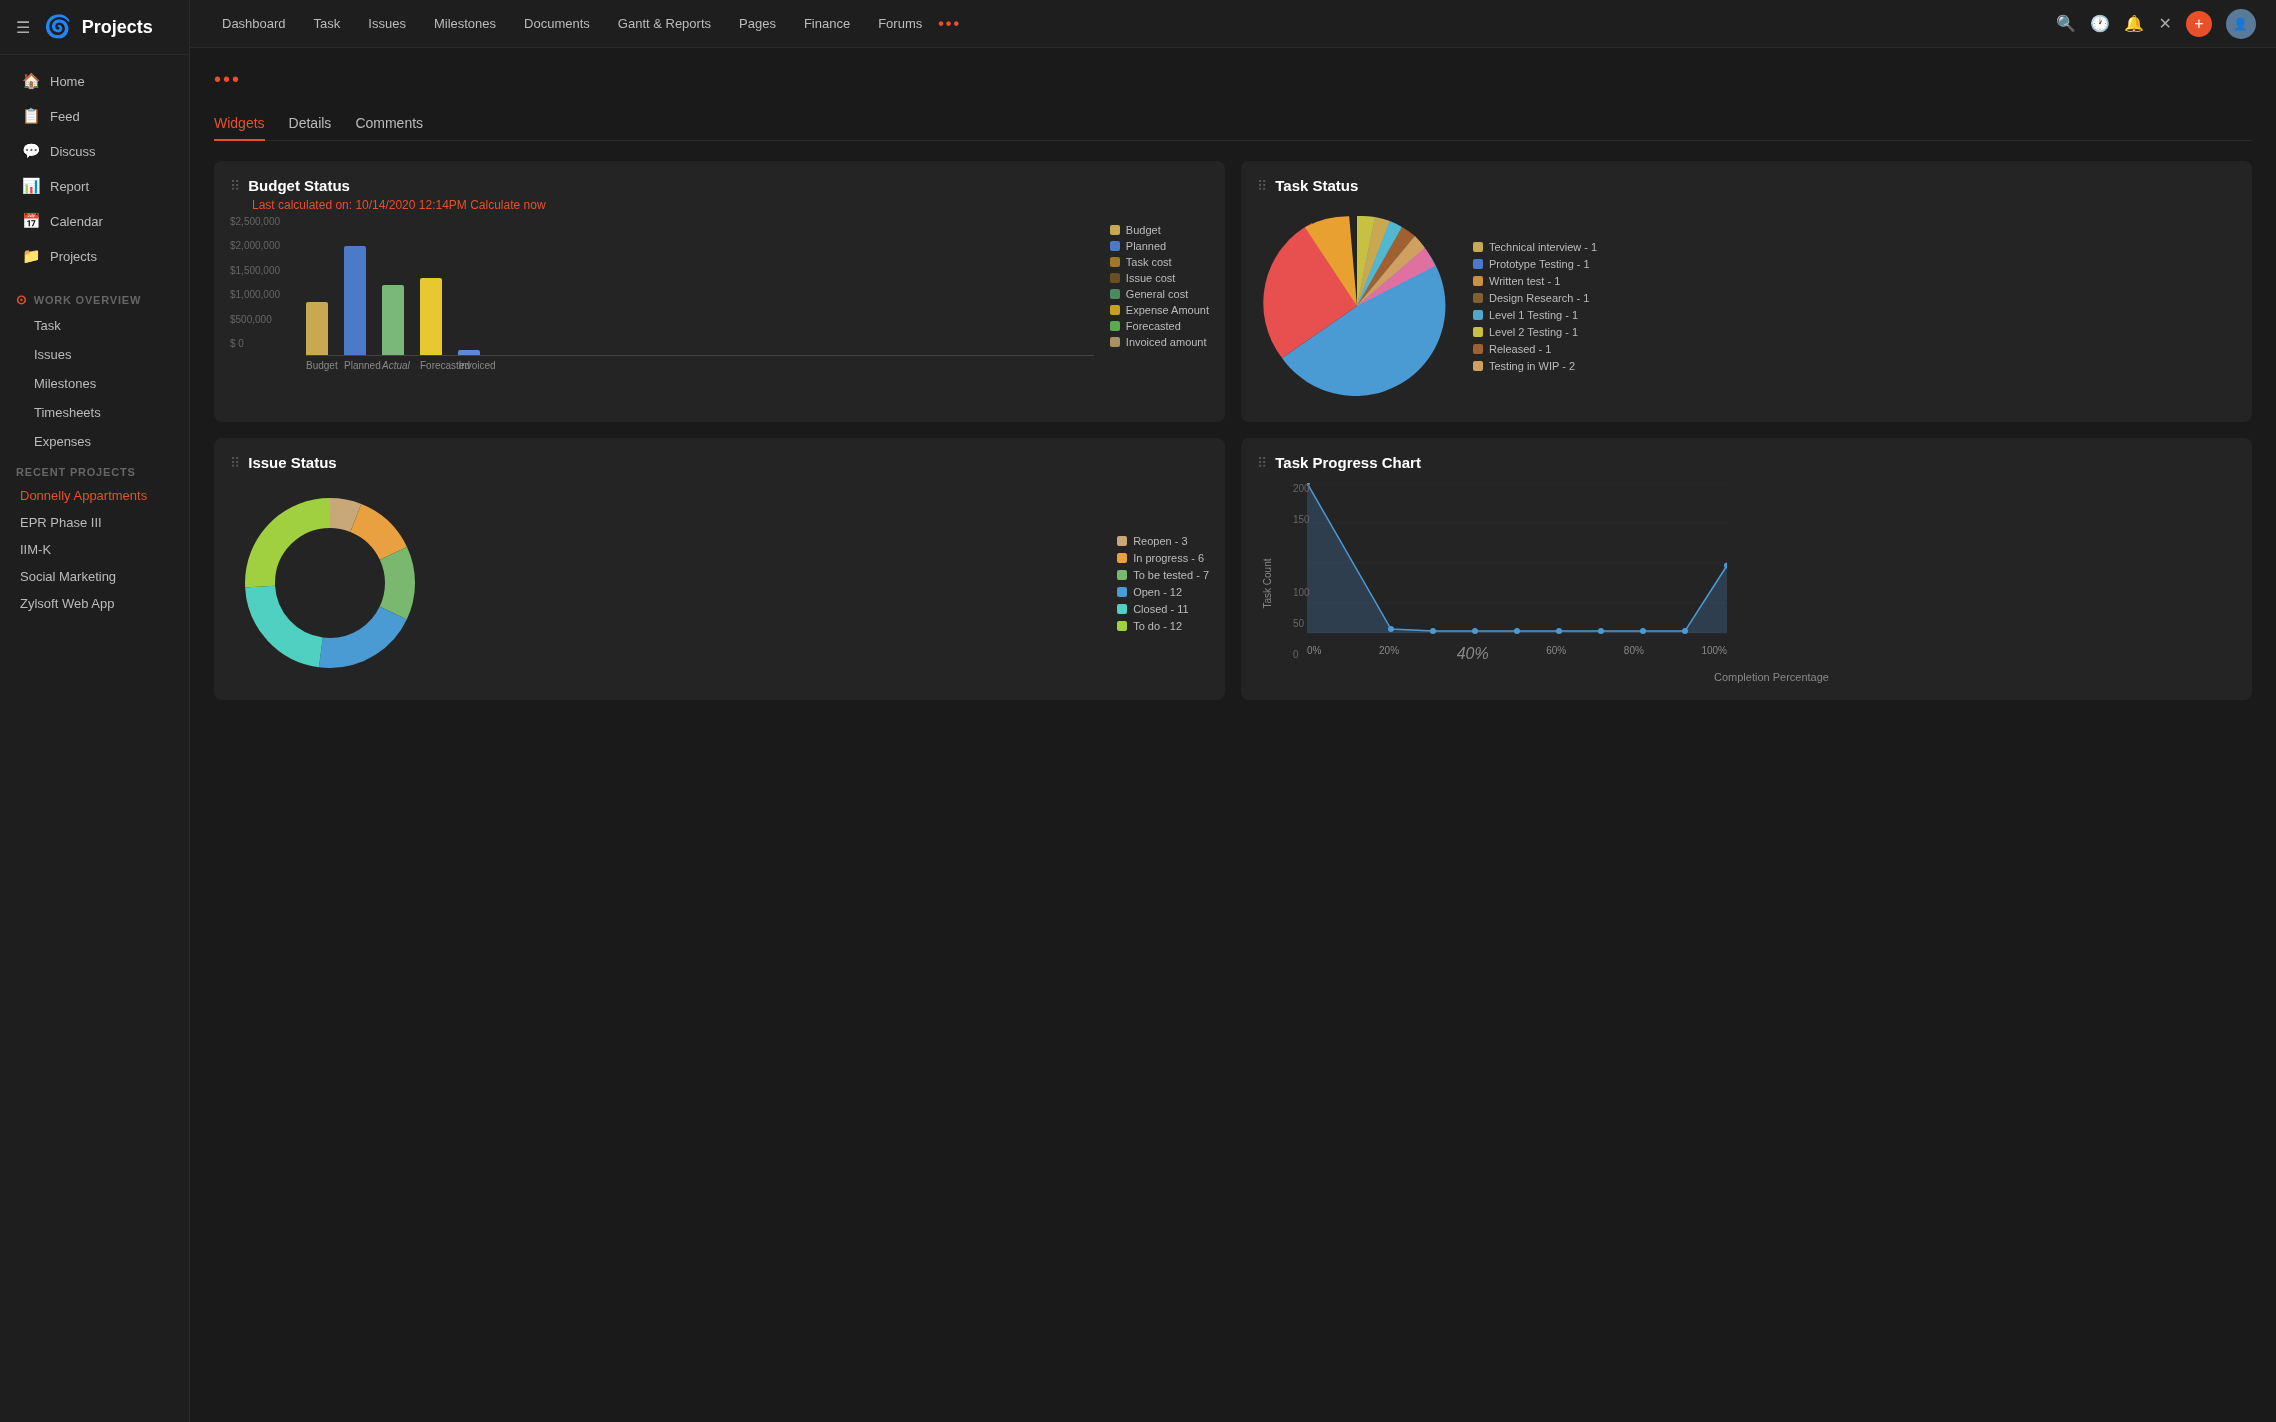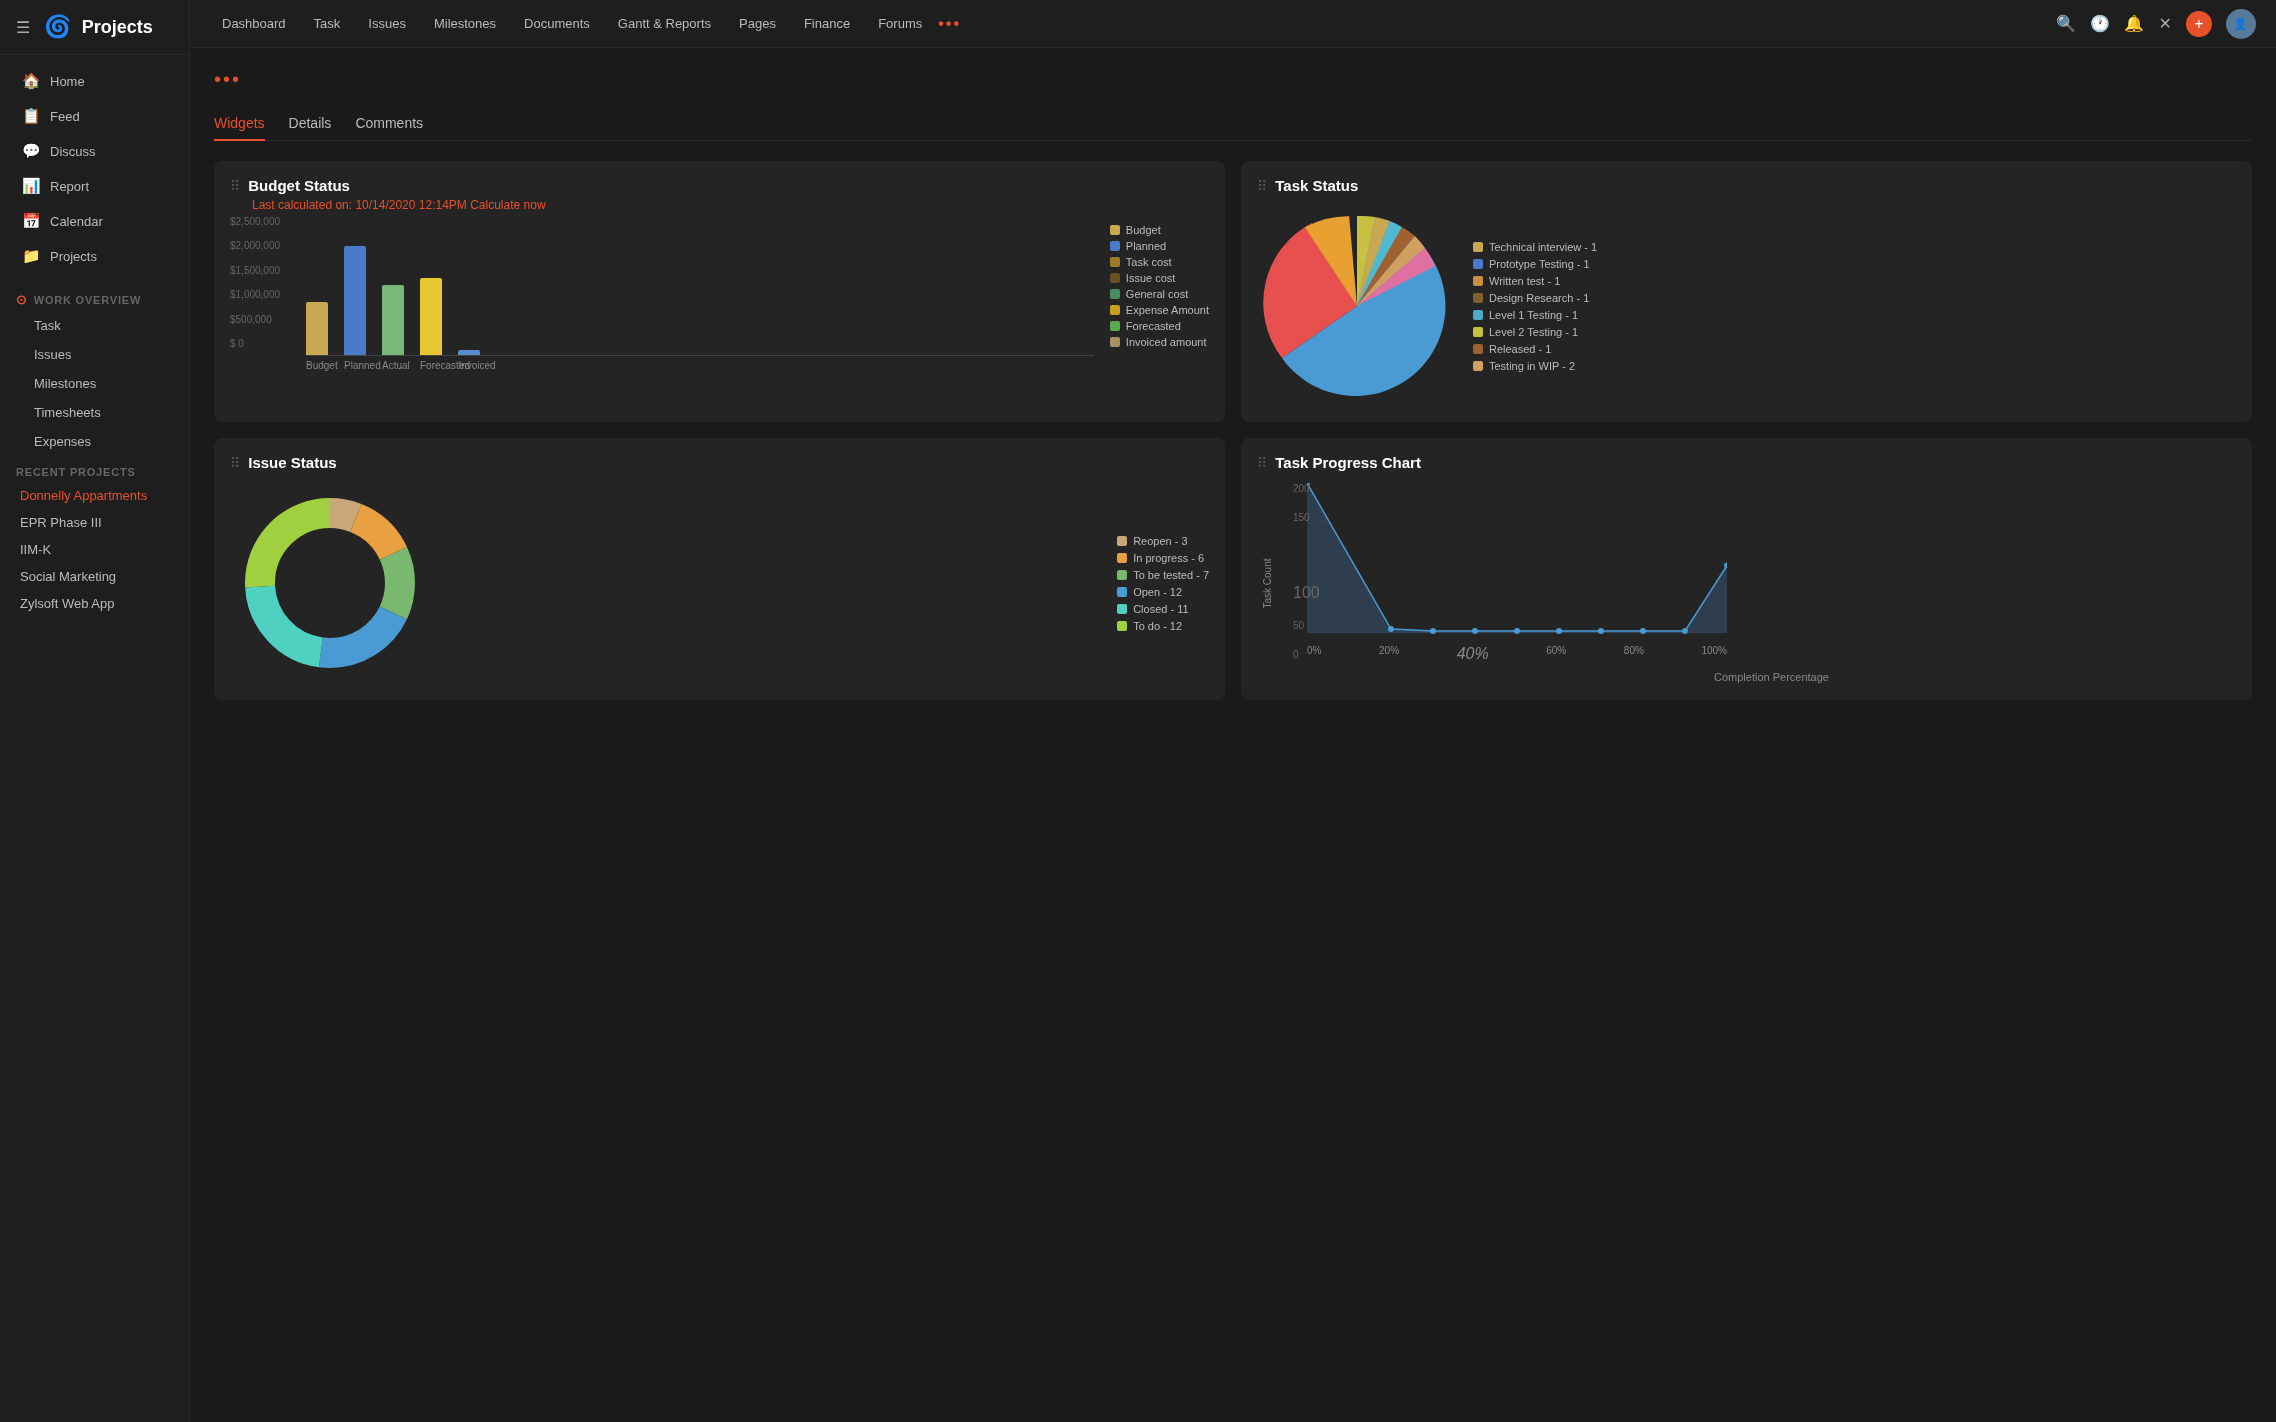--- a/index.html
+++ b/index.html
@@ -225,21 +225,21 @@
                 <div style="background:#e8c830;width:22px;height:77px;border-radius:2px 2px 0 0;"></div>
               </div>
               <div style="display:flex;flex-direction:column;align-items:center;">
                 <div style="background:#5a8ad0;width:22px;height:5px;border-radius:2px 2px 0 0;"></div>
               </div>
             </div>
 
             <div style="margin-left:76px;display:flex;gap:16px;margin-top:4px;">
               <span style="font-size:10px;color:#888;width:22px;text-align:center;">Budget</span>
               <span style="font-size:10px;color:#888;width:22px;text-align:center;">Planned</span>
-              <span style="font-size:10px;color:#888;width:22px;text-align:center;">Actual</span>
+              <span style="font-size:10px;color:#888;width:22px;text-align:center;font-style:italic;">Actual</span>
               <span style="font-size:10px;color:#888;width:22px;text-align:center;white-space:nowrap;">Forecasted</span>
               <span style="font-size:10px;color:#888;width:38px;text-align:center;">Invoiced</span>
             </div>
           </div>
 
           <div class="chart-legend" style="margin-left:16px;margin-top:8px;">
             <div class="legend-item">
                 <div class="legend-dot" style="background:#c8a850;"></div>
                 <span>Budget</span>
               </div>
@@ -391,21 +391,21 @@
         <div style="display:flex;margin-top:12px;">
 
           <div style="display:flex;align-items:center;justify-content:center;width:20px;">
             <span style="font-size:10px;color:#888;transform:rotate(-90deg);white-space:nowrap;display:block;">Task Count</span>
           </div>
           <div style="flex:1;position:relative;">
 
             <div style="position:absolute;left:16px;top:0;bottom:24px;display:flex;flex-direction:column;justify-content:space-between;width:28px;">
               <span style="font-size:10px;color:#666;">200</span>
               <span style="font-size:10px;color:#666;">150</span>
-              <span style="font-size:16px;color:#666;margin-top:42px;">100</span>
+              <span style="font-size:10px;color:#666;margin-top:42px;">100</span>
               <span style="font-size:10px;color:#666;">50</span>
               <span style="font-size:10px;color:#666;">0</span>
             </div>
 
             <svg style="margin-left:30px;display:block;" width="420" height="160" viewBox="0 0 420 160">
 
               <line x1="0" y1="0" x2="420" y2="0" stroke="#333" stroke-width="0.5"></line>
               <line x1="0" y1="40" x2="420" y2="40" stroke="#333" stroke-width="0.5"></line>
               <line x1="0" y1="80" x2="420" y2="80" stroke="#333" stroke-width="0.5"></line>
               <line x1="0" y1="120" x2="420" y2="120" stroke="#333" stroke-width="0.5"></line>

